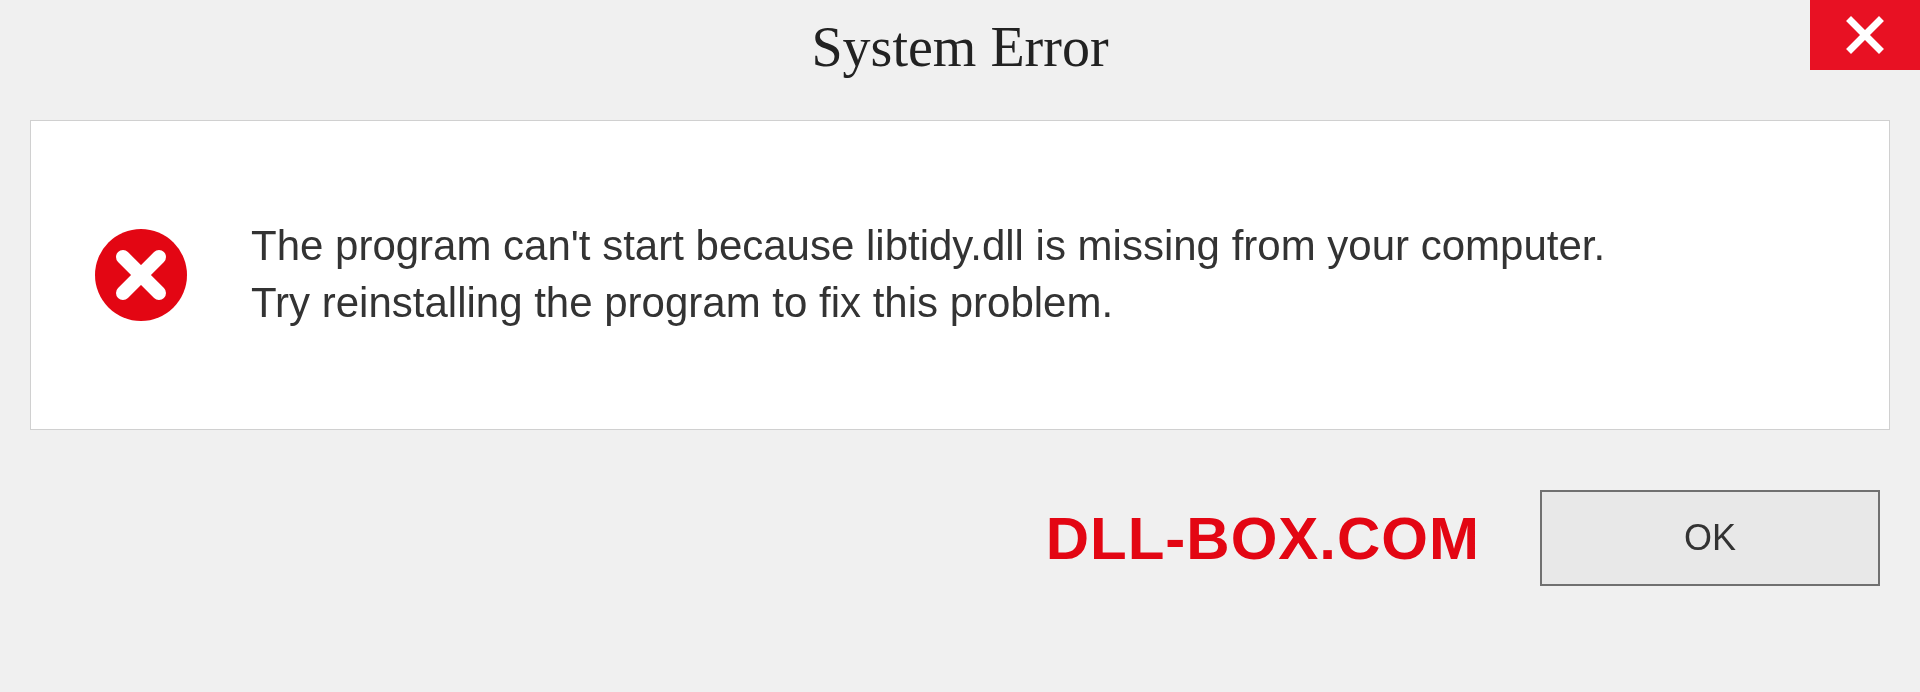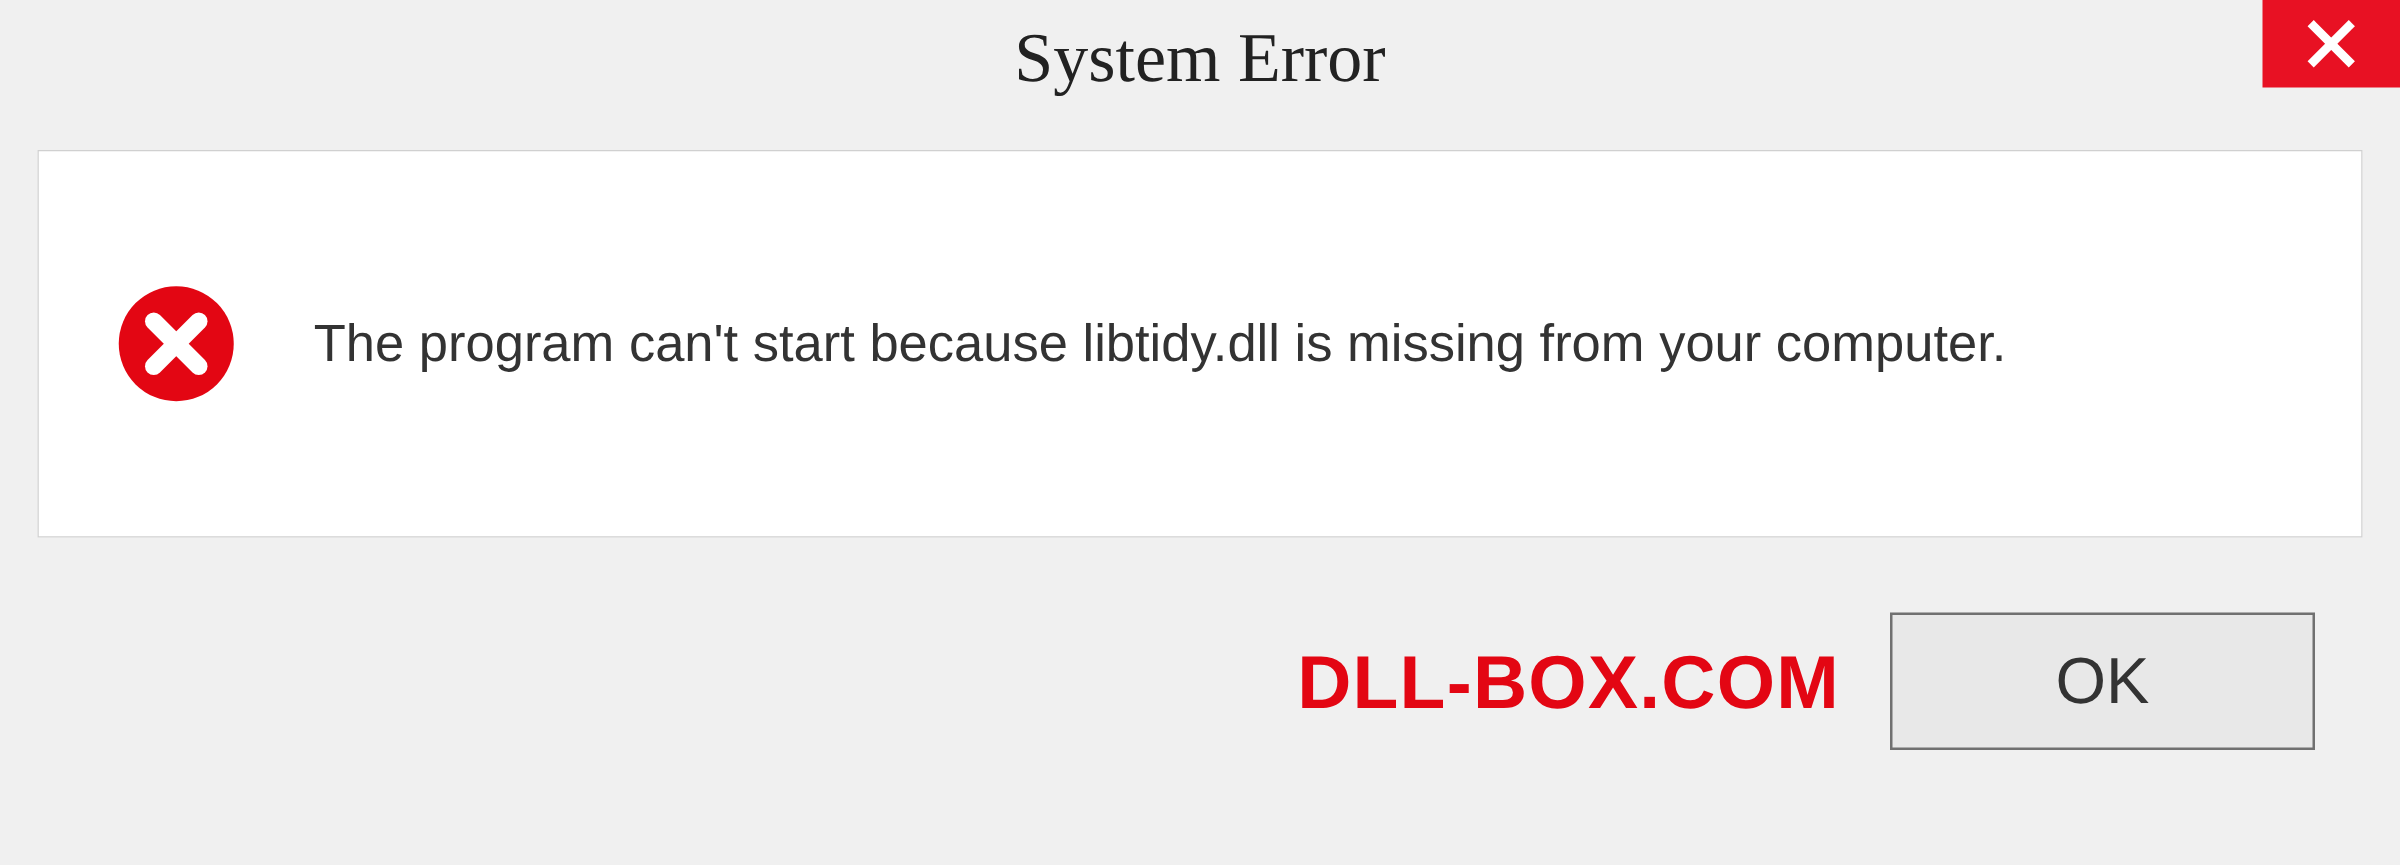--- a/index.html
+++ b/index.html
@@ -69,37 +69,37 @@
     }
     .message {
       font-size: 42px;
       color: #333;
       line-height: 1.35;
     }
     .footer {
       display: flex;
       align-items: center;
       justify-content: flex-end;
-      padding: 0 68px;
+      padding: 0 40px;
       margin-top: 60px;
-      gap: 40px;
+      gap: 60px;
     }
     .watermark {
       font-size: 60px;
       font-weight: 800;
       color: #e30613;
       letter-spacing: 1px;
       font-family: Arial, sans-serif;
     }
     .ok-btn {
       width: 340px;
-      height: 110px;
+      height: 96px;
       background: #e8e8e8;
       border: 2px solid #707070;
-      font-size: 52px;
+      font-size: 36px;
       color: #333;
       display: flex;
       align-items: center;
       justify-content: center;
       cursor: pointer;
       font-family: inherit;
     }
   </style>
 </head>
 <body>
@@ -117,19 +117,20 @@
 <div class="content-box">
   <div class="error-icon-wrap">
     <svg viewBox="0 0 100 100">
       <circle cx="50" cy="50" r="46" fill="#e30613"></circle>
       <line x1="32" y1="32" x2="68" y2="68" stroke="#ffffff" stroke-width="14" stroke-linecap="round"></line>
       <line x1="68" y1="32" x2="32" y2="68" stroke="#ffffff" stroke-width="14" stroke-linecap="round"></line>
     </svg>
   </div>
   <div class="message">
     <div>The program can't start because libtidy.dll is missing from your computer.</div>
+    <div>Try reinstalling the program to fix this problem.</div>
   </div>
 </div>
 
 <div class="footer">
   <div class="watermark">DLL-BOX.COM</div>
   <button class="ok-btn">OK</button>
 </div>
 
 </body></html>

